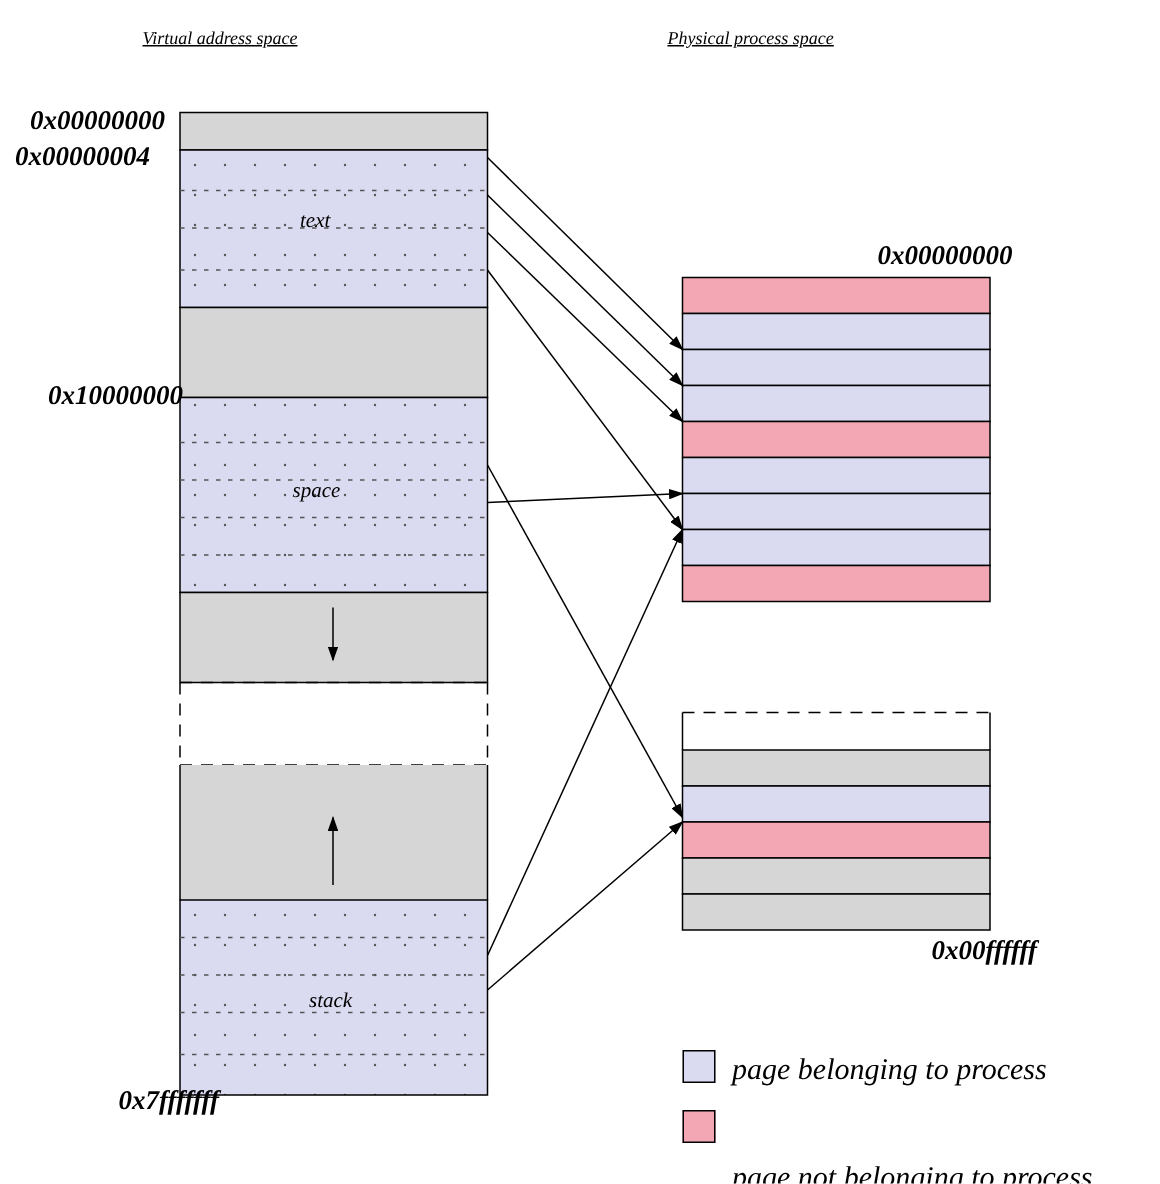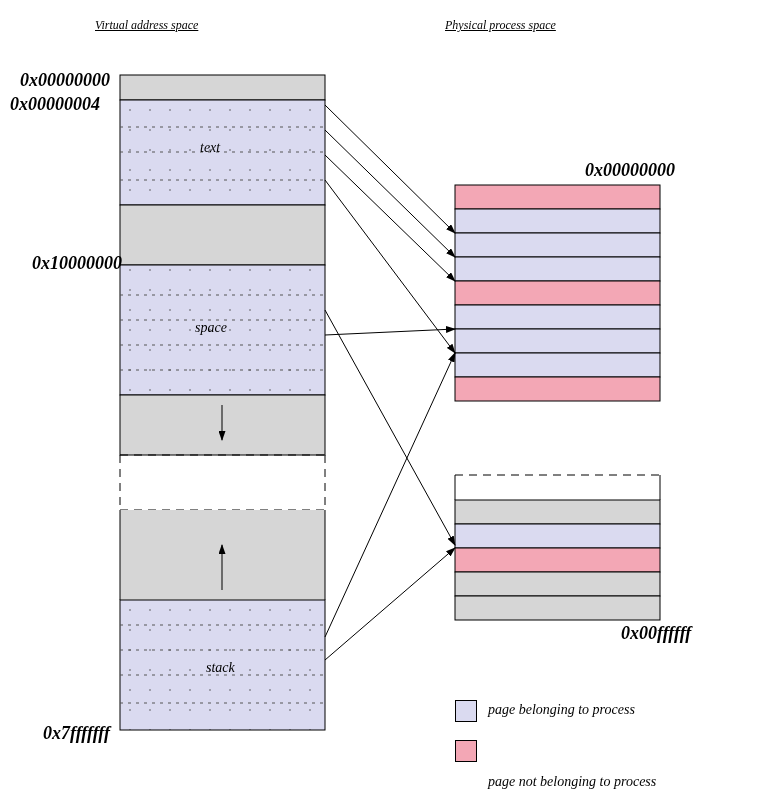--- a/index.html
+++ b/index.html
@@ -26,21 +26,21 @@
     }
     .segment-label {
       position: absolute;
       font-style: italic;
       font-size: 14px;
       text-align: left;
     }
     .legend-text {
       position: absolute;
       font-style: italic;
-      font-size: 14px;
+      font-size: 20px;
       font-family: Liberation Serif, serif;
     }
     .legend-box {
       position: absolute;
       width: 20px;
       height: 20px;
       border: 1px solid #000;
     }
     svg {
       position: absolute;
@@ -133,21 +133,21 @@
       <line x1="325" y1="660" x2="455" y2="548" stroke="#000" stroke-width="1" marker-end="url(#arrowhead)"></line>
     </g>
 </svg>
 
 <div class="title" style="left:95px; top:18px;">Virtual address space</div>
 <div class="title" style="left:445px; top:18px;">Physical process space</div>
 
 <div class="addr-label" style="left:0; top:70px; width:110px;">0x00000000</div>
 <div class="addr-label" style="left:0; top:94px; width:110px;text-align:center;">0x00000004</div>
 <div class="addr-label" style="left:12px; top:253px; width:110px;">0x10000000</div>
-<div class="addr-label" style="left:0; top:723px; width:110px;">0x7fffffff</div>
+<div class="addr-label" style="left:0; top:723px; width:110px;padding-left:36px;">0x7fffffff</div>
 
 <div class="addr-label" style="left:585px; top:160px; width:110px; text-align:left;">0x00000000</div>
 <div class="addr-label" style="left:600px; top:623px; width:110px; text-align:left;margin-left:21px;">0x00ffffff</div>
 
 <div class="segment-label" style="left:200px; top:140px;">text</div>
 <div class="segment-label" style="left:195px; top:320px;">space</div>
 <div class="segment-label" style="left:206px; top:660px;">stack</div>
 
 <div class="legend-box" style="left:455px; top:700px; background:#DADAF0;"></div>
 <div class="legend-text" style="left:488px; top:702px;">page belonging to process</div>

